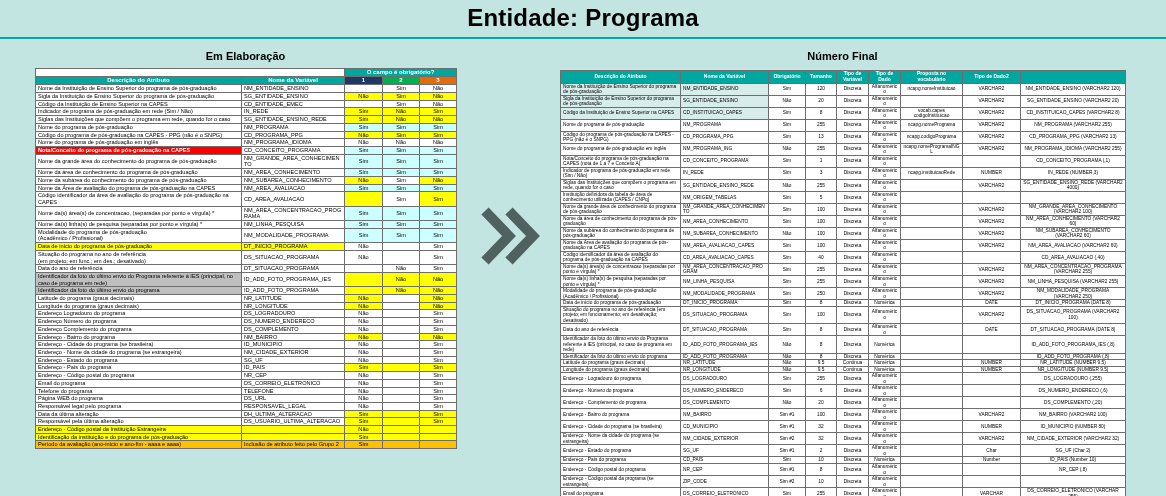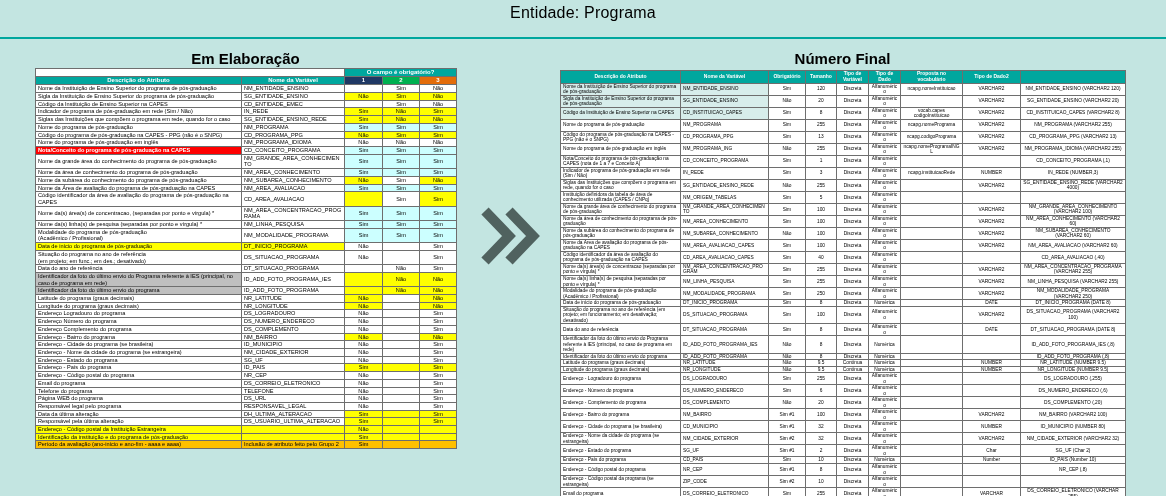--- a/index.html
+++ b/index.html
@@ -5,24 +5,24 @@
   *{box-sizing:border-box;margin:0;padding:0}
   html,body{width:1166px;height:496px}
   body{
     position:relative;overflow:hidden;
     background:#c3e5e1;
     font-family:"Liberation Sans",sans-serif;
     color:#000;
   }
   .title{
     position:absolute;top:4px;left:0;width:100%;
-    text-align:center;font-size:16px;font-weight:normal;letter-spacing:.2px;
+    text-align:center;font-size:24px;font-weight:bold;letter-spacing:.2px;
   }
   .rule{position:absolute;top:37px;left:0;width:100%;height:2px;background:#00a79e}
-  .tbl-label{position:absolute;font-weight:bold;font-size:15px;text-align:center}
+  .tbl-label{position:absolute;font-weight:bold;font-size:11px;text-align:center}
   #label-left{top:50px;left:35px;width:421px}
   #label-right{top:50px;left:560px;width:565px}
 
   .wrap{position:absolute}
   #left-wrap{left:35px;top:68px;width:421px}
   #right-wrap{left:560px;top:70px;width:565px}
 
   table{border-collapse:collapse;width:100%;background:#fff;table-layout:fixed}
   td,th{
     border:1px solid #6e6e6e;

